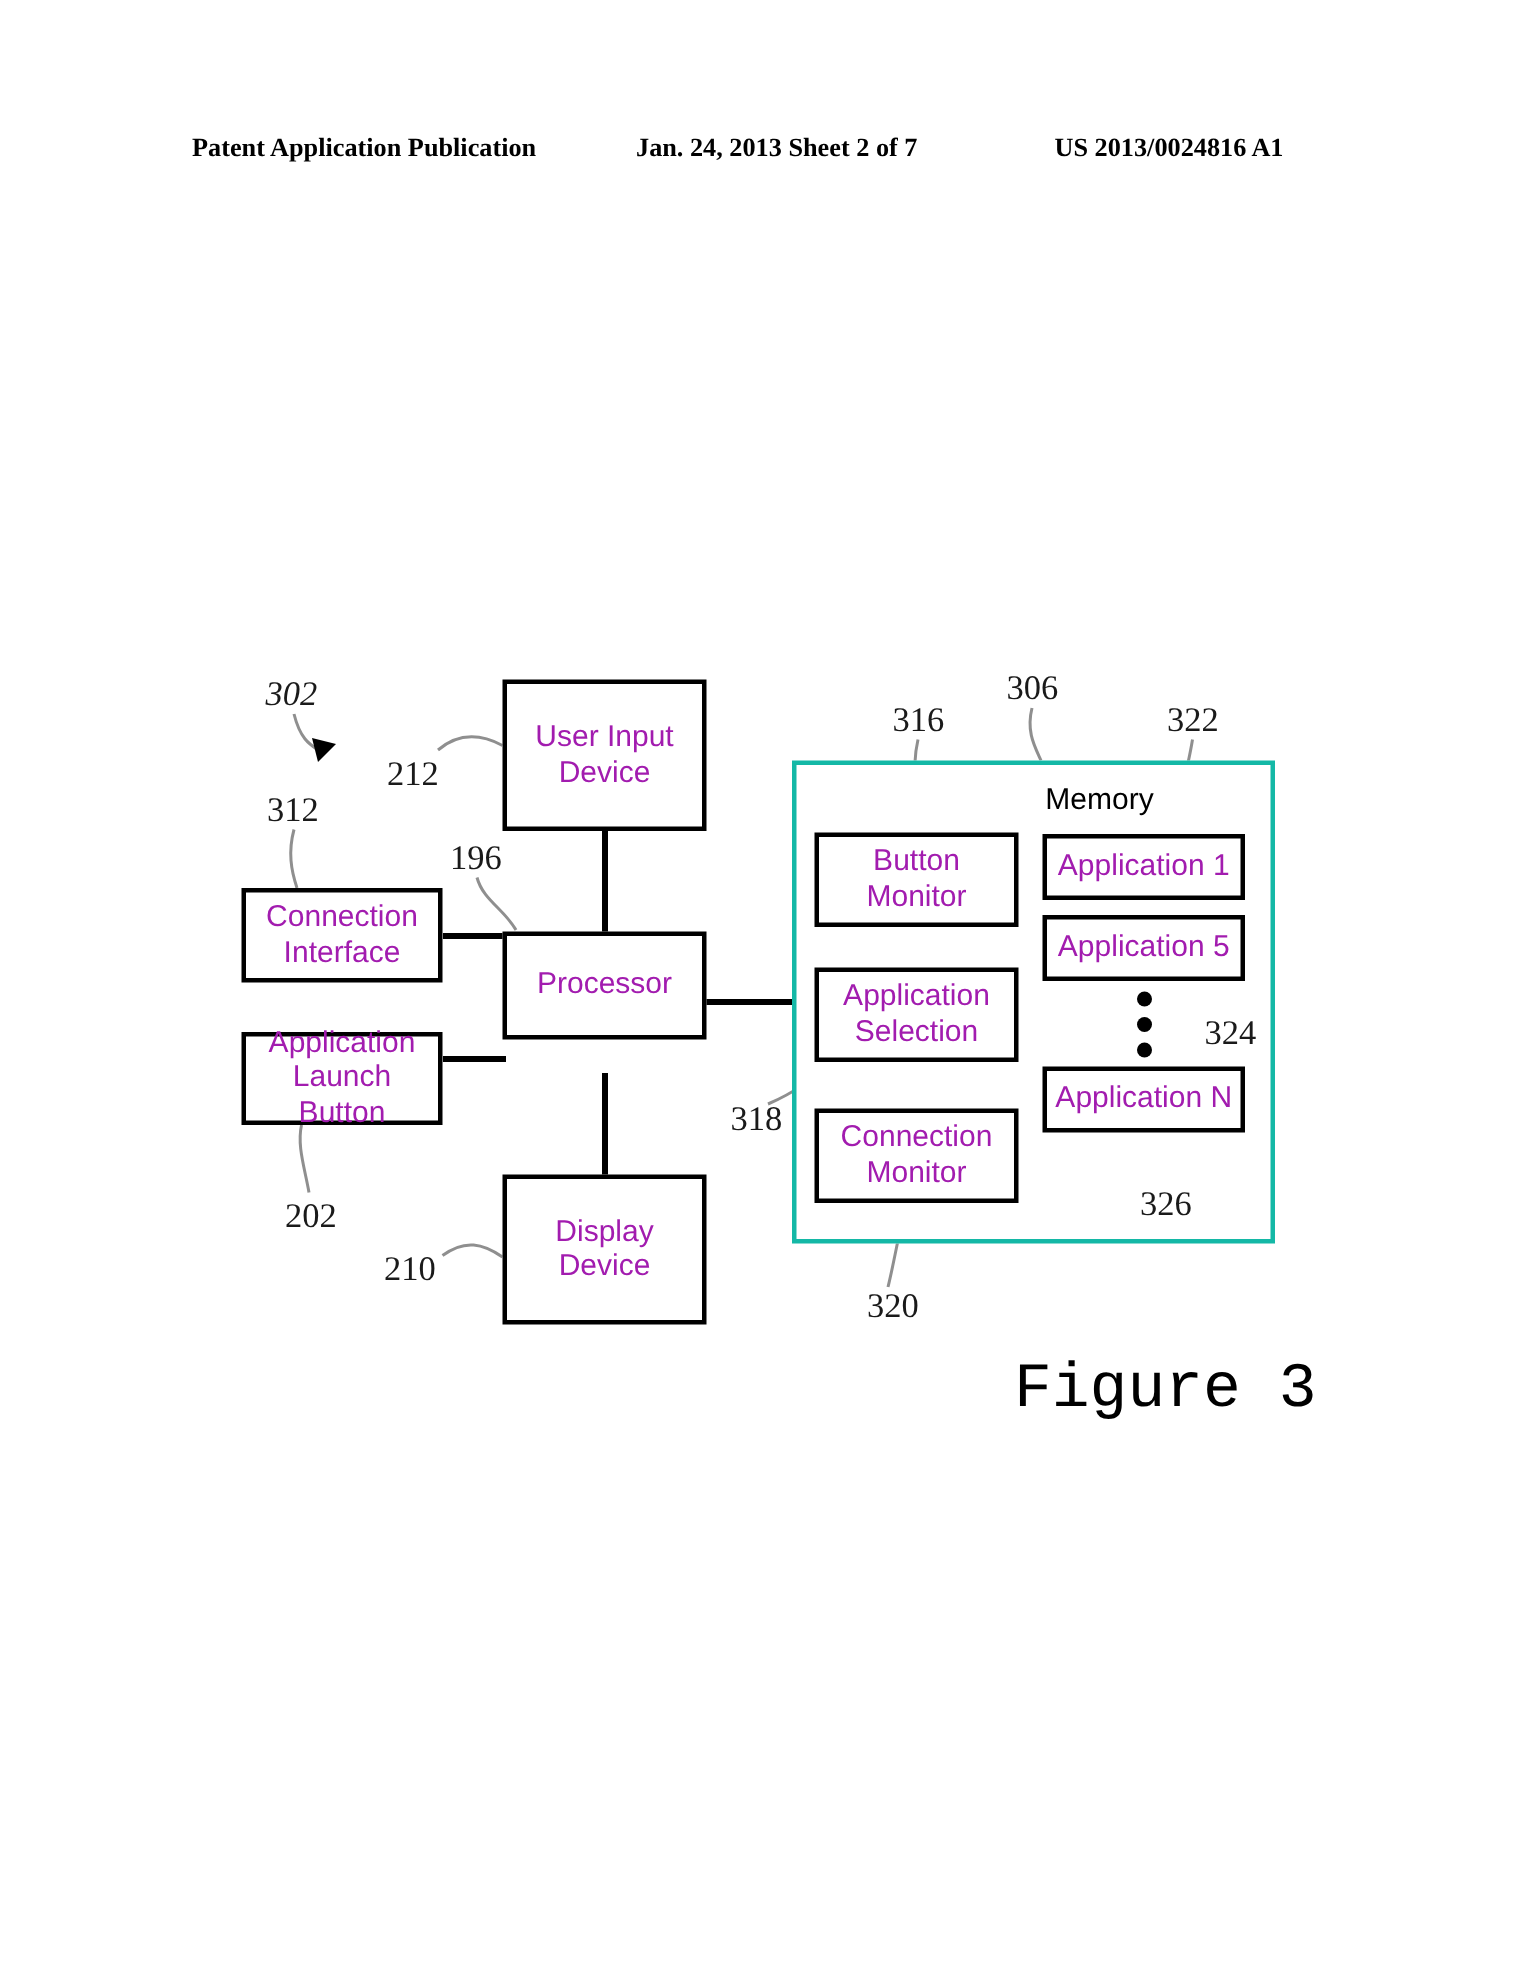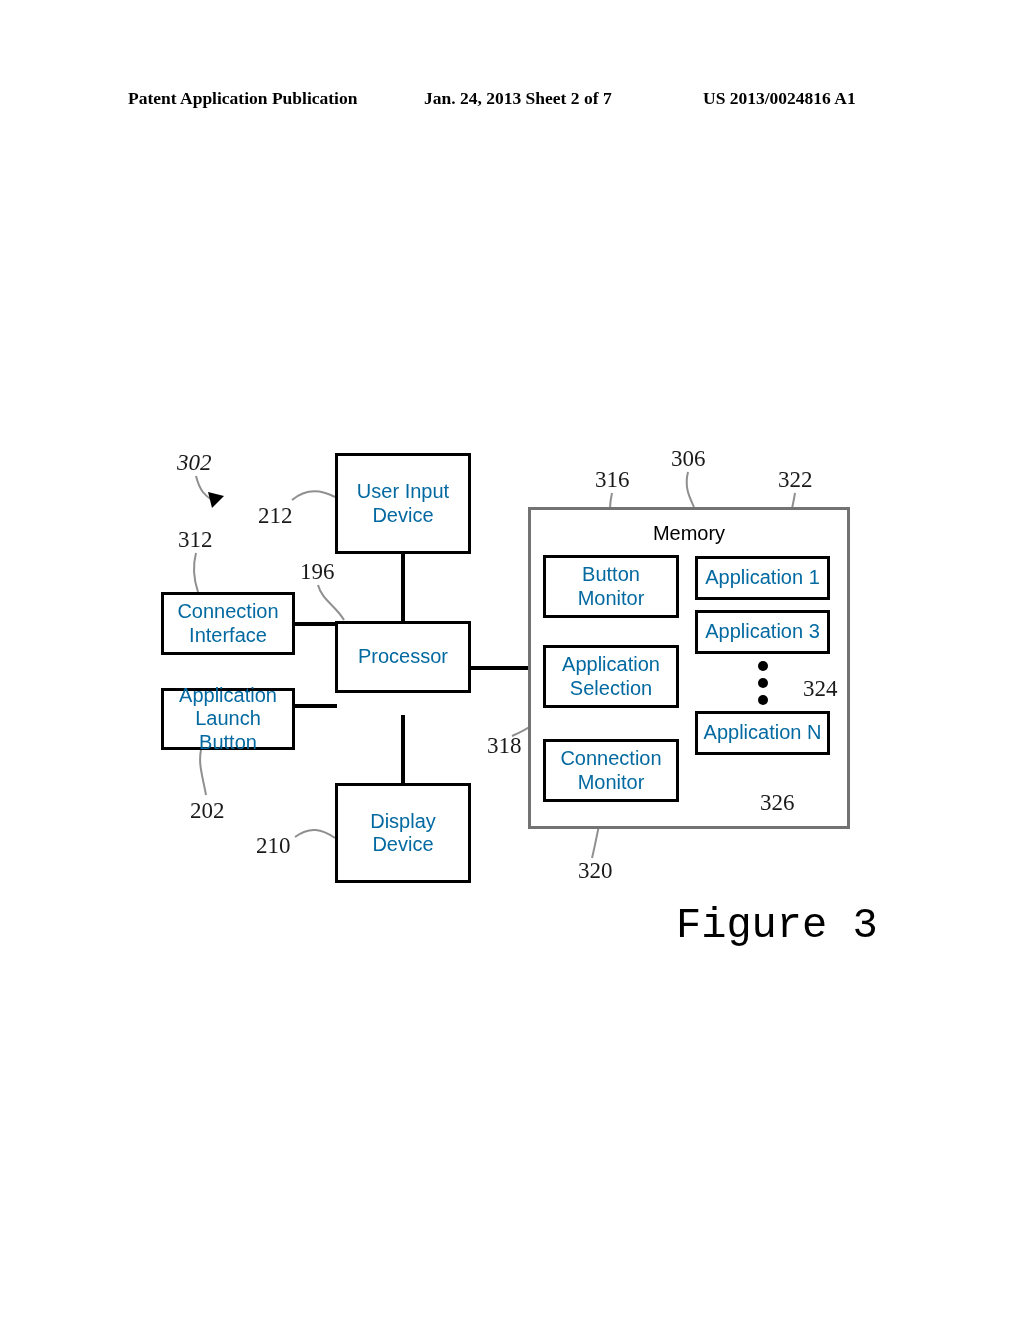--- a/index.html
+++ b/index.html
@@ -55,31 +55,32 @@
     position: absolute;
     box-sizing: border-box;
     border: 3px solid #000000;
     background: #ffffff;
     display: flex;
     align-items: center;
     justify-content: center;
     text-align: center;
     line-height: 1.16;
     font-size: 20px;
-    color: #0369a1;
+    color: #a21caf;
   }
 
   .box-label { display: block; white-space: pre-line; }
 
   
   #memory-box {
     position: absolute;
     box-sizing: border-box;
-    border: 3px solid #737373;
+    border: 3px solid #14b8a6;
     background: #ffffff;
+    padding-left: 44px;
   }
   #memory-title {
     position: absolute;
     width: 100%;
     top: 12px;
     text-align: center;
     font-size: 20px;
   }
 
   
@@ -213,21 +214,21 @@
   <div class="box" id="connection-monitor" style="left:543px; top:739px; width:136px; height:63px;">
     <span class="box-label">Connection
 Monitor</span>
   </div>
 
   <div class="box" id="application-1" style="left:695px; top:556px; width:135px; height:44px;">
     <span class="box-label">Application 1</span>
   </div>
 
   <div class="box" id="application-2" style="left:695px; top:610px; width:135px; height:44px;">
-    <span class="box-label">Application 3</span>
+    <span class="box-label">Application 5</span>
   </div>
 
   <div id="app-ellipsis" style="left:757px; top:661px; width:12px; height:44px;">
     <span></span>
     <span></span>
     <span></span>
   </div>
 
   <div class="box" id="application-n" style="left:695px; top:711px; width:135px; height:44px;">
     <span class="box-label">Application N</span>

